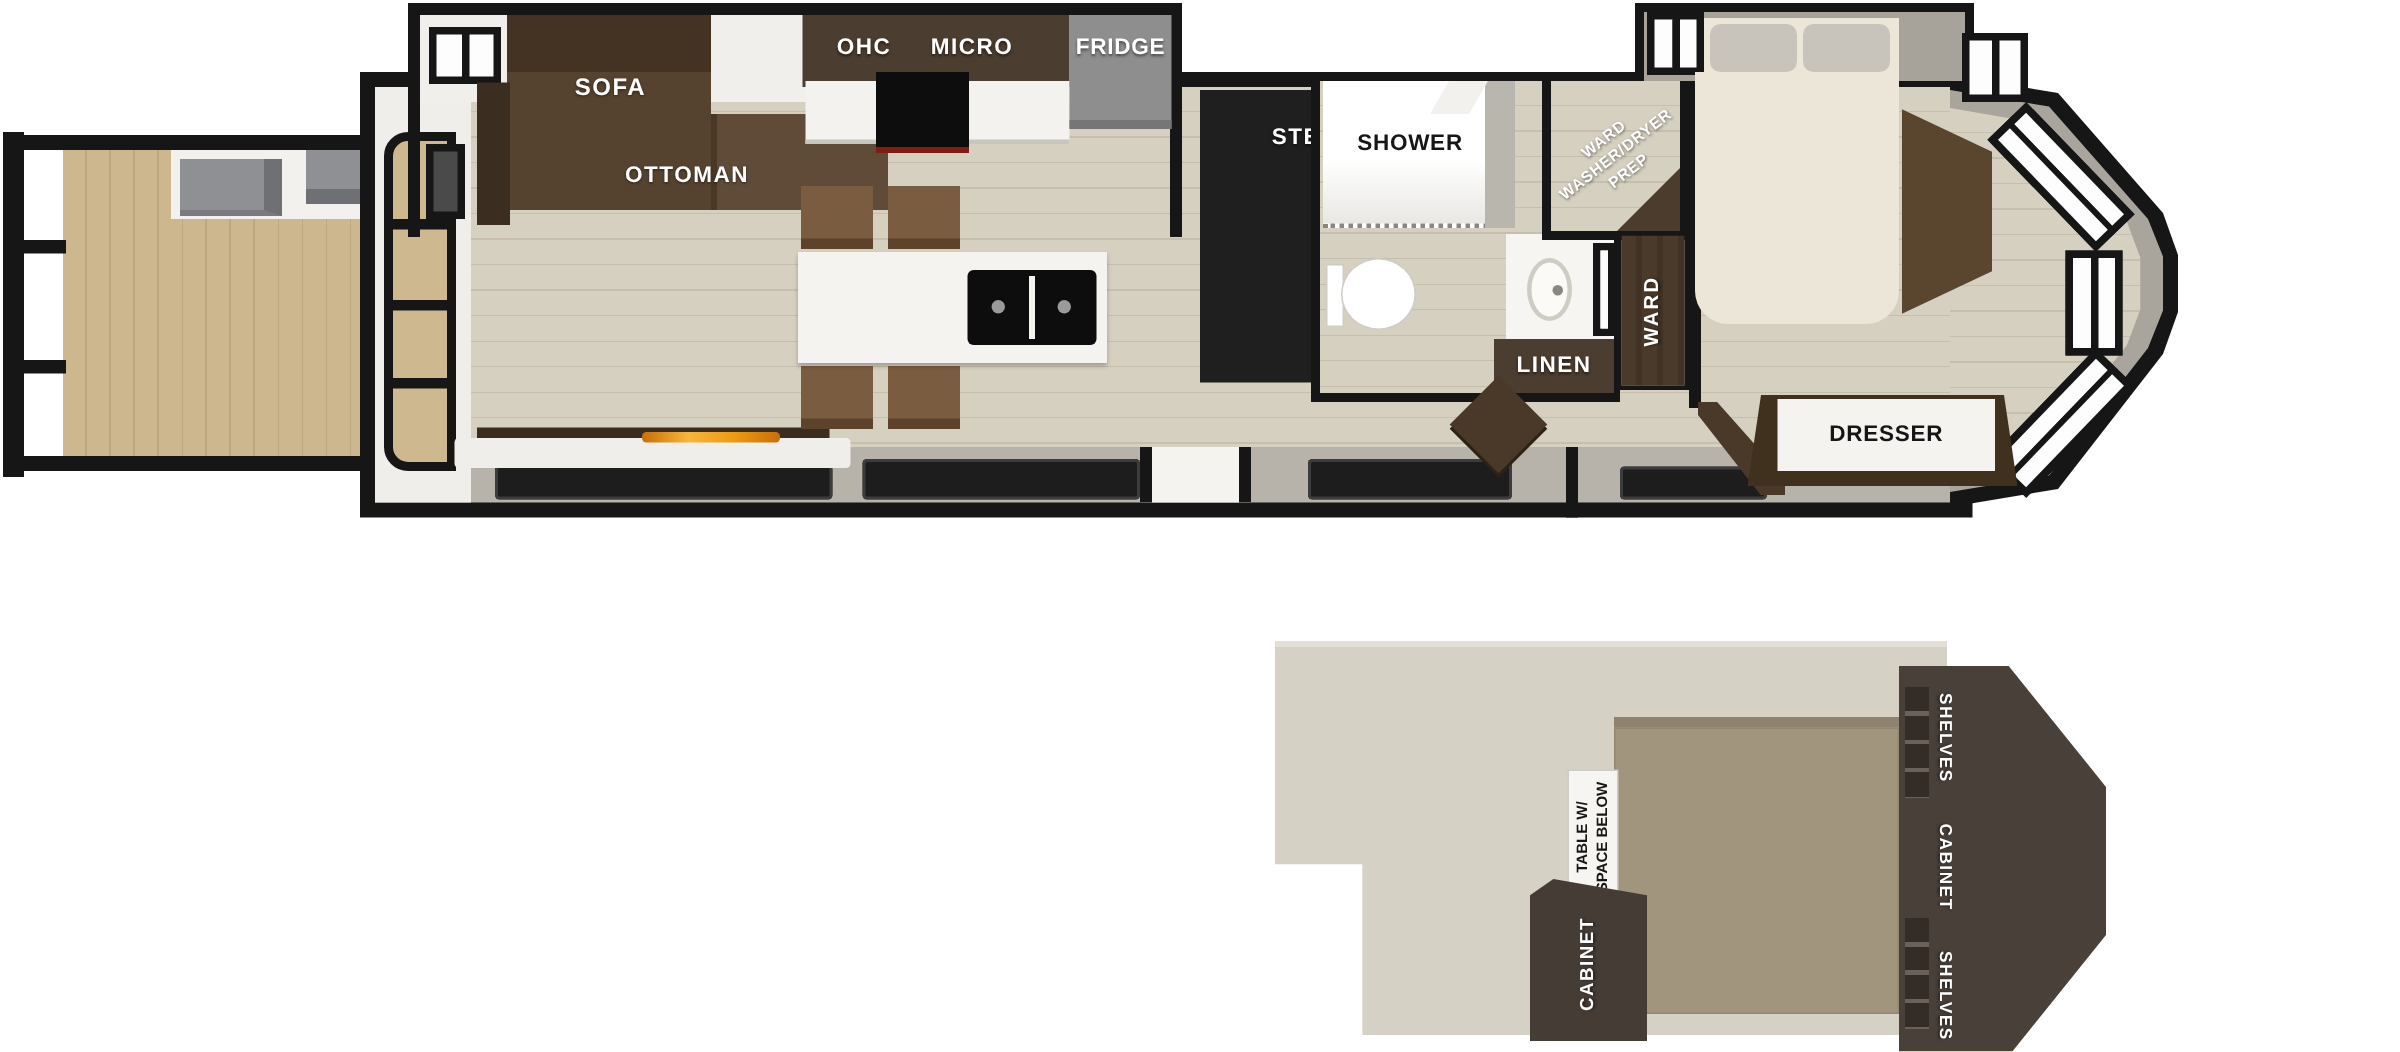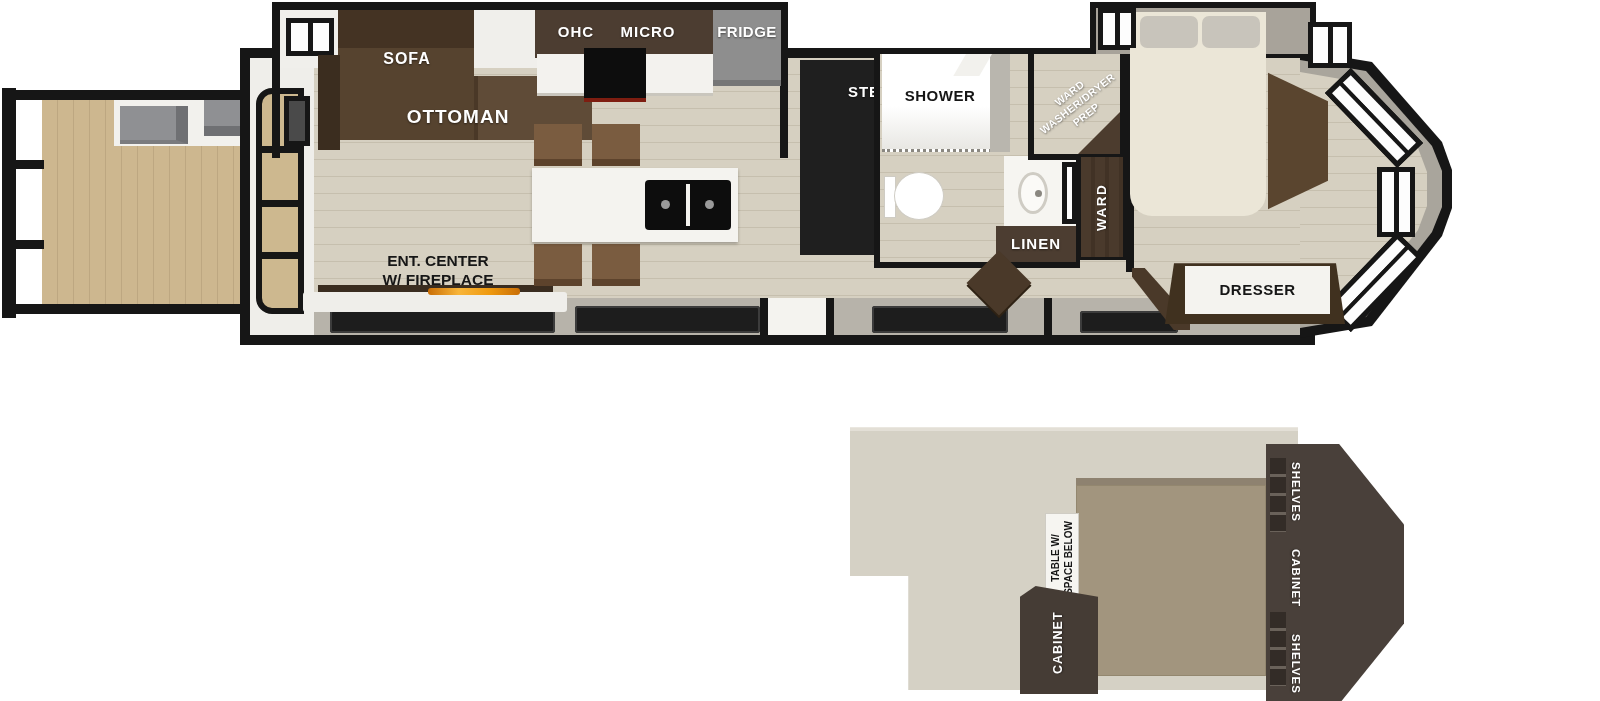--- a/index.html
+++ b/index.html
@@ -71,32 +71,30 @@
     <div class="pane"></div>
       <div class="mull"></div>
       <div class="pane"></div>
   </div>
 
   <div class="abs" style="left:338px;top:10px;width:136px;height:40px;background:#443323;"></div>
   <div class="abs" style="left:338px;top:48px;width:136px;height:92px;background:#56432f;"></div>
   <div class="abs" style="left:318px;top:55px;width:22px;height:95px;background:#3b2d1f;"></div>
   <div class="abs lbl lblw" style="left:352px;top:48px;width:110px;height:22px;font-size:16px;letter-spacing:1px;">SOFA</div>
   <div class="abs" style="left:474px;top:76px;width:118px;height:64px;background:#5f4b37;border-left:4px solid #4a3827;"></div>
-  <div class="abs lbl lblw" style="left:408px;top:106px;width:100px;height:22px;font-size:19px;letter-spacing:1px;">OTTOMAN</div>
+  <div class="abs lbl lblw" style="left:408px;top:106px;width:100px;height:22px;font-size:15px;letter-spacing:1px;">OTTOMAN</div>
 
   <div class="abs" style="left:535px;top:10px;width:178px;height:48px;background:#4c3d31;"></div>
   <div class="abs lbl lblw" style="left:548px;top:22px;width:56px;height:20px;font-size:15px;letter-spacing:1px;">OHC</div>
   <div class="abs lbl lblw" style="left:612px;top:22px;width:72px;height:20px;font-size:15px;letter-spacing:1px;">MICRO</div>
   <div class="abs" style="left:537px;top:54px;width:176px;height:42px;background:#f3f2ee;border-bottom:3px solid #c9c6bd;"></div>
   <div class="abs" style="left:584px;top:48px;width:62px;height:54px;background:#0d0d0d;border-bottom:4px solid #7e1d10;"></div>
   <div class="abs" style="left:713px;top:10px;width:68px;height:76px;background:#8e8e8e;border-bottom:6px solid #767676;"></div>
   <div class="abs lbl lblw" style="left:710px;top:22px;width:74px;height:20px;font-size:15px;letter-spacing:.5px;text-align:right;">FRIDGE</div>
 
-  <div class="abs lbl lblb" style="left:328px;top:250px;width:220px;height:40px;font-size:15.5px;">ENT. CENTER
-W/ FIREPLACE</div>
   <div class="abs" style="left:318px;top:285px;width:235px;height:9px;background:#3a2d20;"></div>
   <div class="abs" style="left:303px;top:292px;width:264px;height:20px;background:#efeeea;border-radius:3px;"></div>
   <div class="abs" style="left:428px;top:288px;width:92px;height:7px;border-radius:3px;background:linear-gradient(90deg,#c96e06,#f8b53a,#ef9a10,#c96e06);"></div>
 
   <div class="abs chair" style="left:534px;top:124px;width:48px;height:42px;"></div>
   <div class="abs chair" style="left:592px;top:124px;width:48px;height:42px;"></div>
   <div class="abs chair" style="left:534px;top:244px;width:48px;height:42px;"></div>
   <div class="abs chair" style="left:592px;top:244px;width:48px;height:42px;"></div>
   <div class="abs" style="left:532px;top:168px;width:206px;height:74px;background:#f4f3ef;box-shadow:0 2px 3px rgba(0,0,0,.25);"></div>
   <div class="abs" style="left:645px;top:180px;width:86px;height:50px;background:#0d0d0d;border-radius:4px;">

